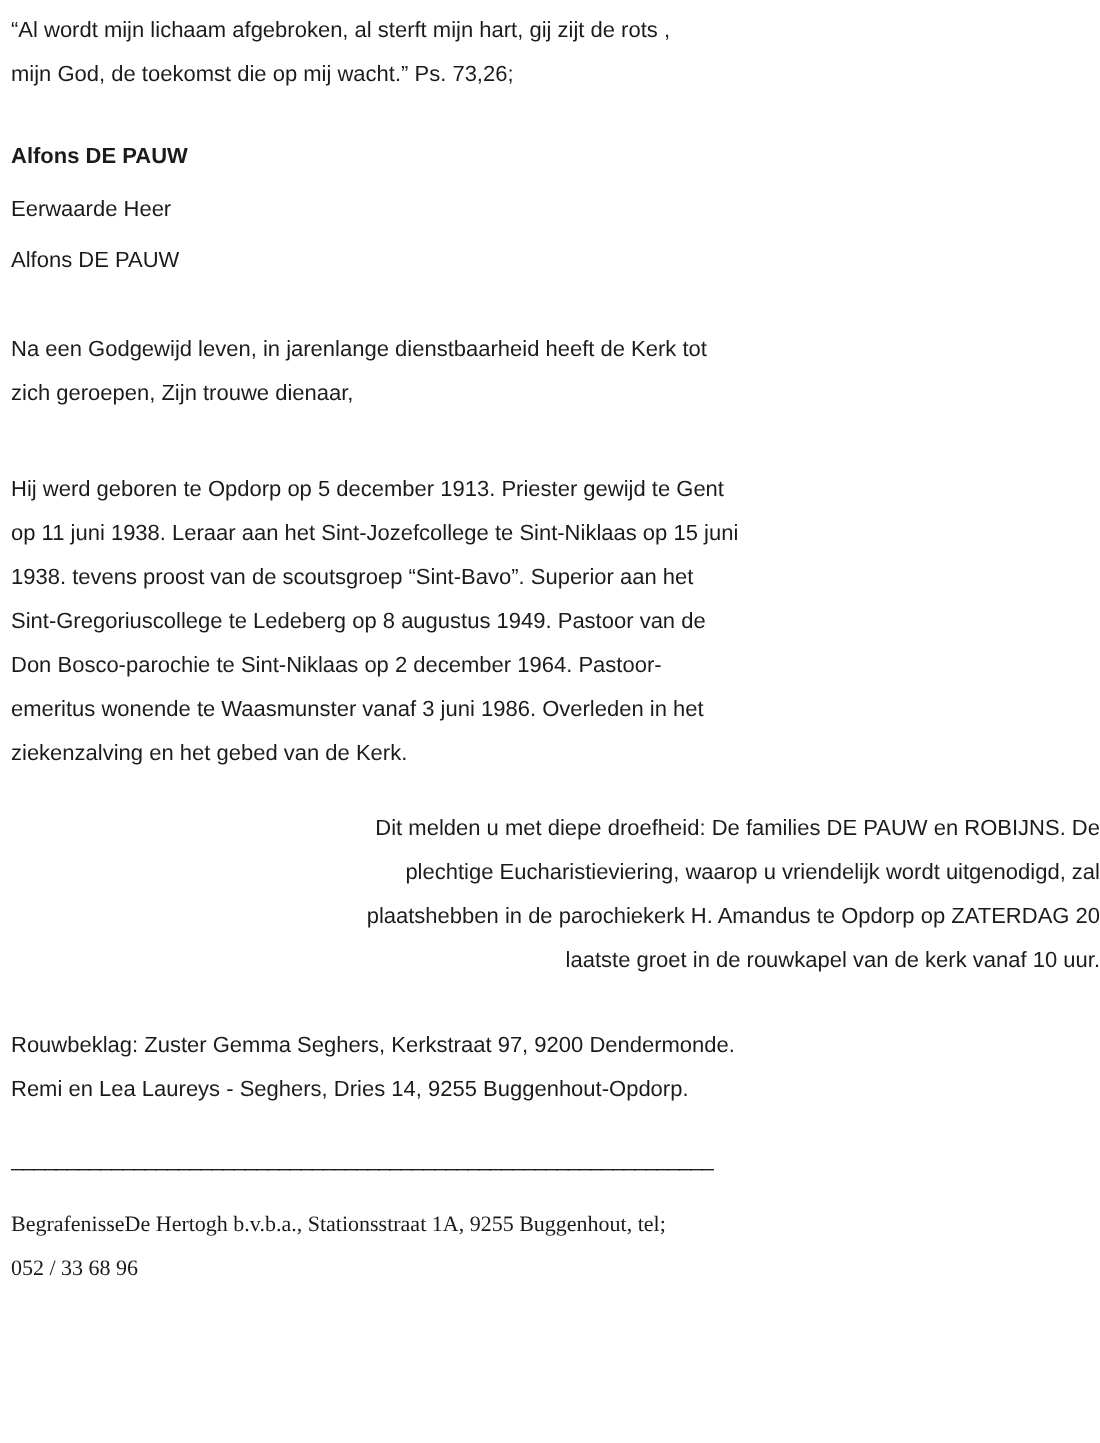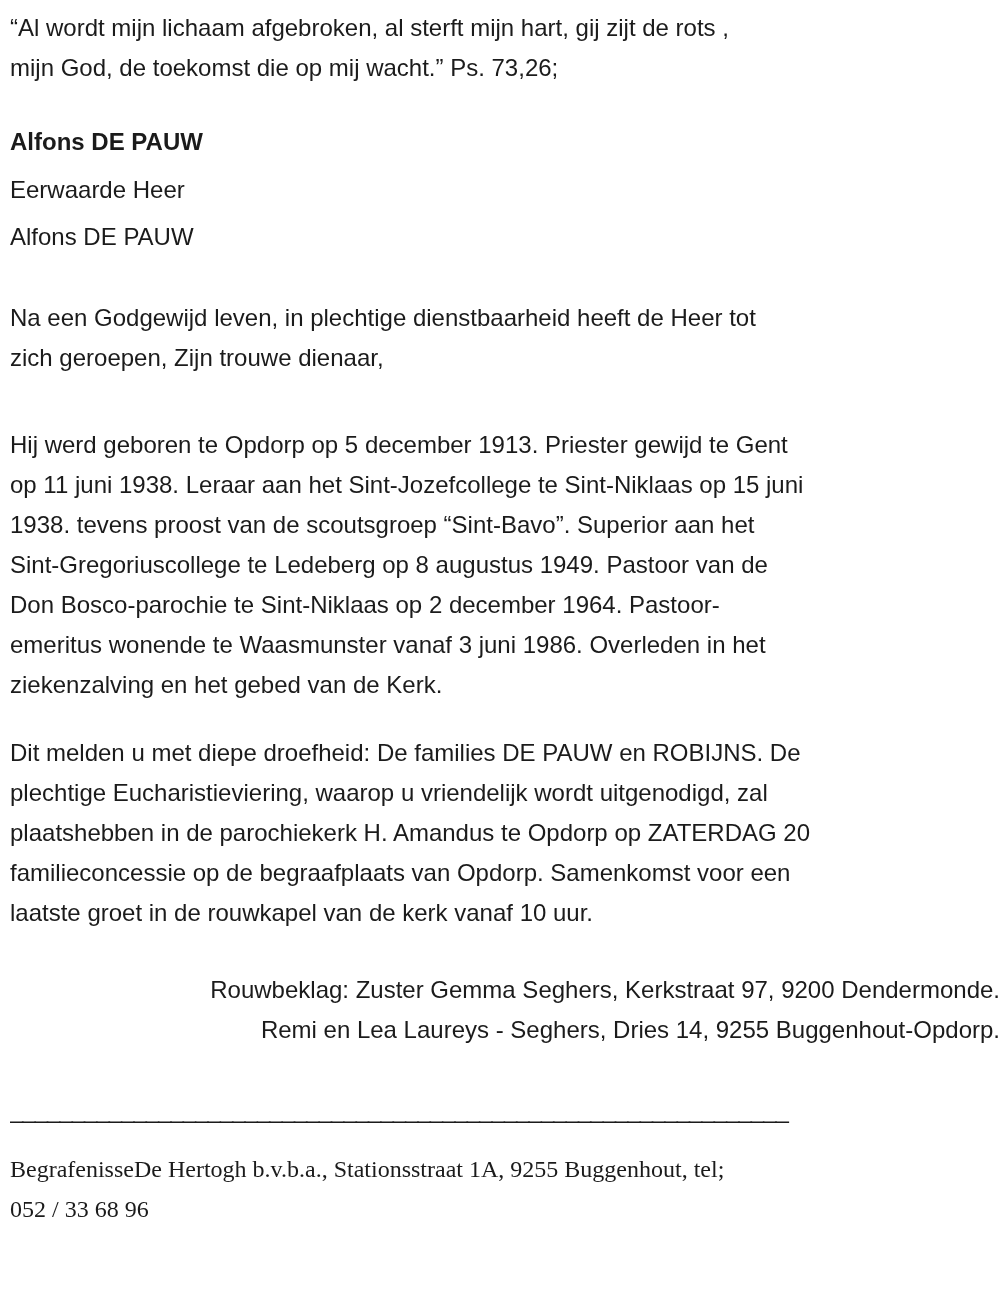--- a/index.html
+++ b/index.html
@@ -9,72 +9,71 @@
     overflow: hidden;
   }
   body {
     width: 1000px;
     height: 1312px;
     font-family: "Liberation Sans", "DejaVu Sans", sans-serif;
     color: #1b1b1b;
   }
   .doc {
     padding: 8px 0 0 10px;
-    font-size: 24px;
+    font-size: 20px;
     line-height: 40px;
     font-weight: 400;
   }
   .line {
     white-space: nowrap;
   }
   .quote          { margin-bottom: 34px; }
   .name-heading   { font-weight: 700; margin-bottom: 8px; }
   .honorific      { margin-bottom: 7px; }
   .name-repeat    { margin-bottom: 41px; }
   .intro          { margin-bottom: 47px; }
   .bio            { margin-bottom: 28px; }
-  .announcement   { margin-bottom: 37px; }
-  .condolence     { margin-bottom: 40px; text-align: right; }
+  .announcement   { margin-bottom: 37px; text-align: right; }
+  .condolence     { margin-bottom: 24px; }
   .divider-row    { margin-bottom: 19px; letter-spacing: -1px; overflow: hidden; width: 985px; }
   .undertaker     { margin-bottom: 0; font-family: Liberation Serif, serif; }
 </style>
 </head>
 <body>
 
 <div class="doc">
 
   <div class="quote">
     <div class="line">“Al wordt mijn lichaam afgebroken, al sterft mijn hart, gij zijt de rots ,</div>
     <div class="line">mijn God, de toekomst die op mij wacht.” Ps. 73,26;</div>
   </div>
 
   <div class="name-heading line">Alfons DE PAUW</div>
   <div class="honorific line">Eerwaarde Heer</div>
   <div class="name-repeat line">Alfons DE PAUW</div>
 
   <div class="intro">
-    <div class="line">Na een Godgewijd leven, in plechtige dienstbaarheid heeft de Heer tot</div>
+    <div class="line">Na een Godgewijd leven, in jarenlange dienstbaarheid heeft de Kerk tot</div>
     <div class="line">zich geroepen, Zijn trouwe dienaar,</div>
   </div>
 
   <div class="bio">
     <div class="line">Hij werd geboren te Opdorp op 5 december 1913. Priester gewijd te Gent</div>
     <div class="line">op 11 juni 1938. Leraar aan het Sint-Jozefcollege te Sint-Niklaas op 15 juni</div>
     <div class="line">1938. tevens proost van de scoutsgroep “Sint-Bavo”. Superior aan het</div>
     <div class="line">Sint-Gregoriuscollege te Ledeberg op 8 augustus 1949. Pastoor van de</div>
     <div class="line">Don Bosco-parochie te Sint-Niklaas op 2 december 1964. Pastoor-</div>
     <div class="line">emeritus wonende te Waasmunster vanaf 3 juni 1986. Overleden in het</div>
     <div class="line">ziekenzalving en het gebed van de Kerk.</div>
   </div>
 
   <div class="announcement">
     <div class="line">Dit melden u met diepe droefheid: De families DE PAUW en ROBIJNS. De</div>
     <div class="line">plechtige Eucharistieviering, waarop u vriendelijk wordt uitgenodigd, zal</div>
     <div class="line">plaatshebben in de parochiekerk H. Amandus te Opdorp op ZATERDAG 20</div>
-    <div class="line">familieconcessie op de begraafplaats van Opdorp. Samenkomst voor een</div>
     <div class="line">laatste groet in de rouwkapel van de kerk vanaf 10 uur.</div>
   </div>
 
   <div class="condolence">
     <div class="line">Rouwbeklag: Zuster Gemma Seghers, Kerkstraat 97, 9200 Dendermonde.</div>
     <div class="line">Remi en Lea Laureys - Seghers, Dries 14, 9255 Buggenhout-Opdorp.</div>
   </div>
 
   <div class="divider-row line">_______________________________________________________________</div>
 

